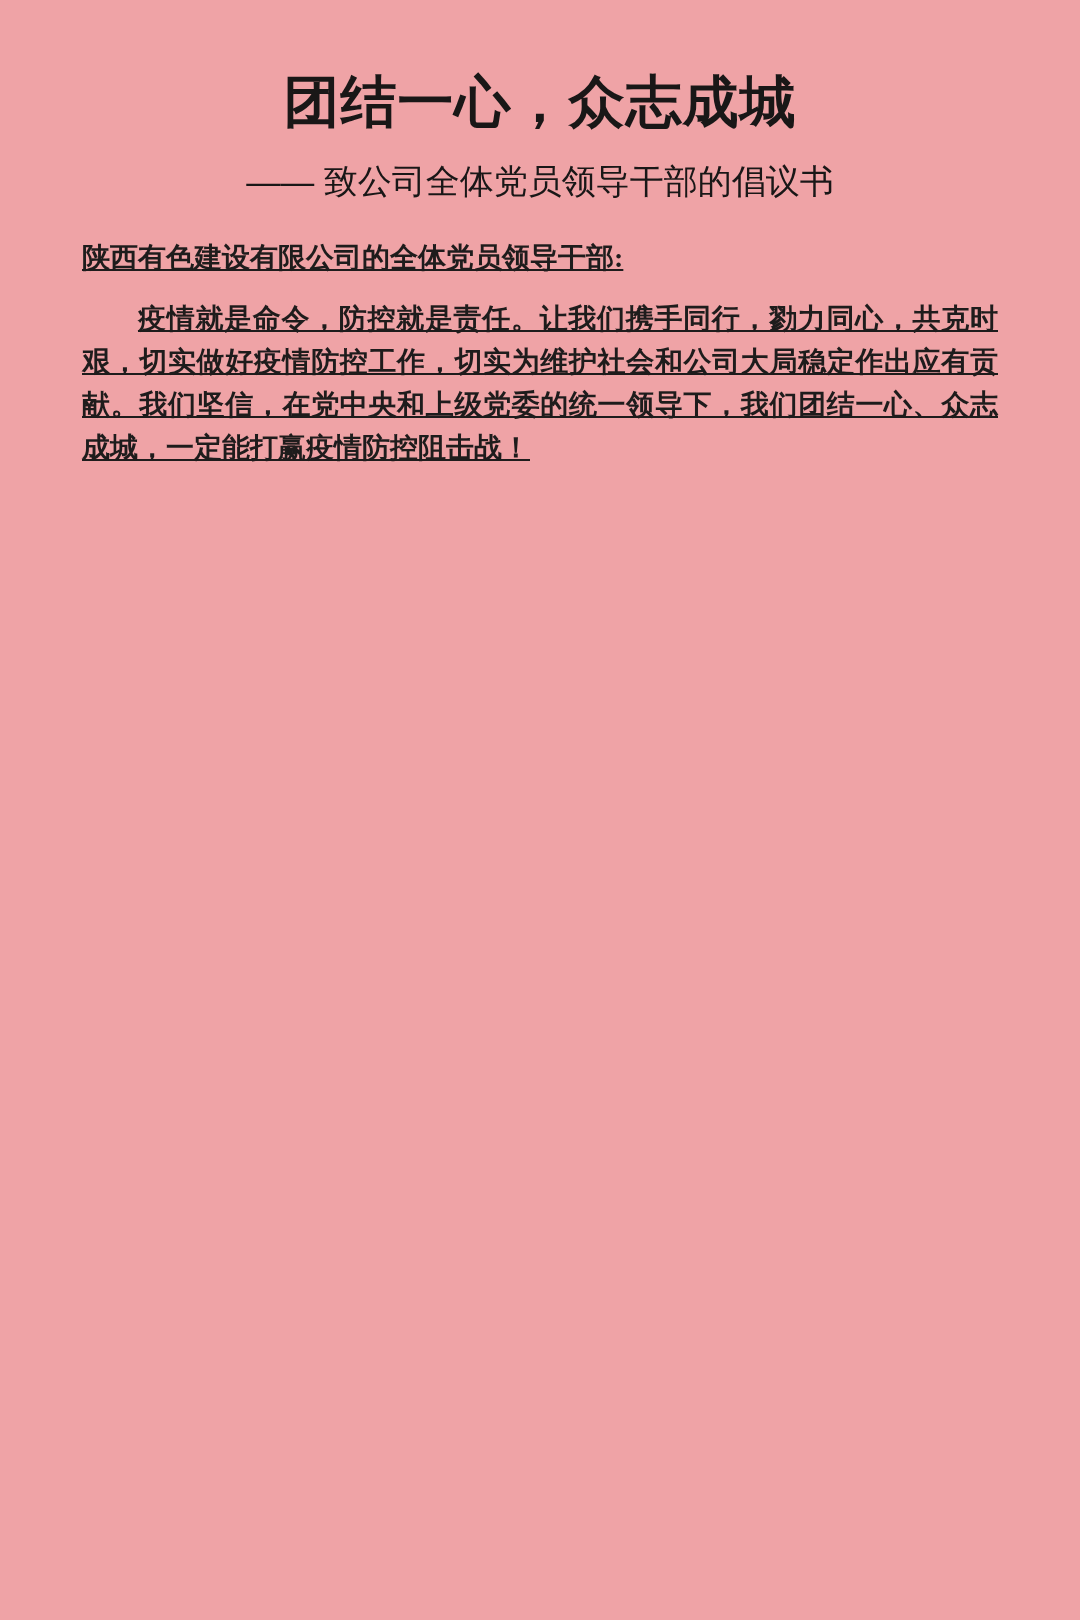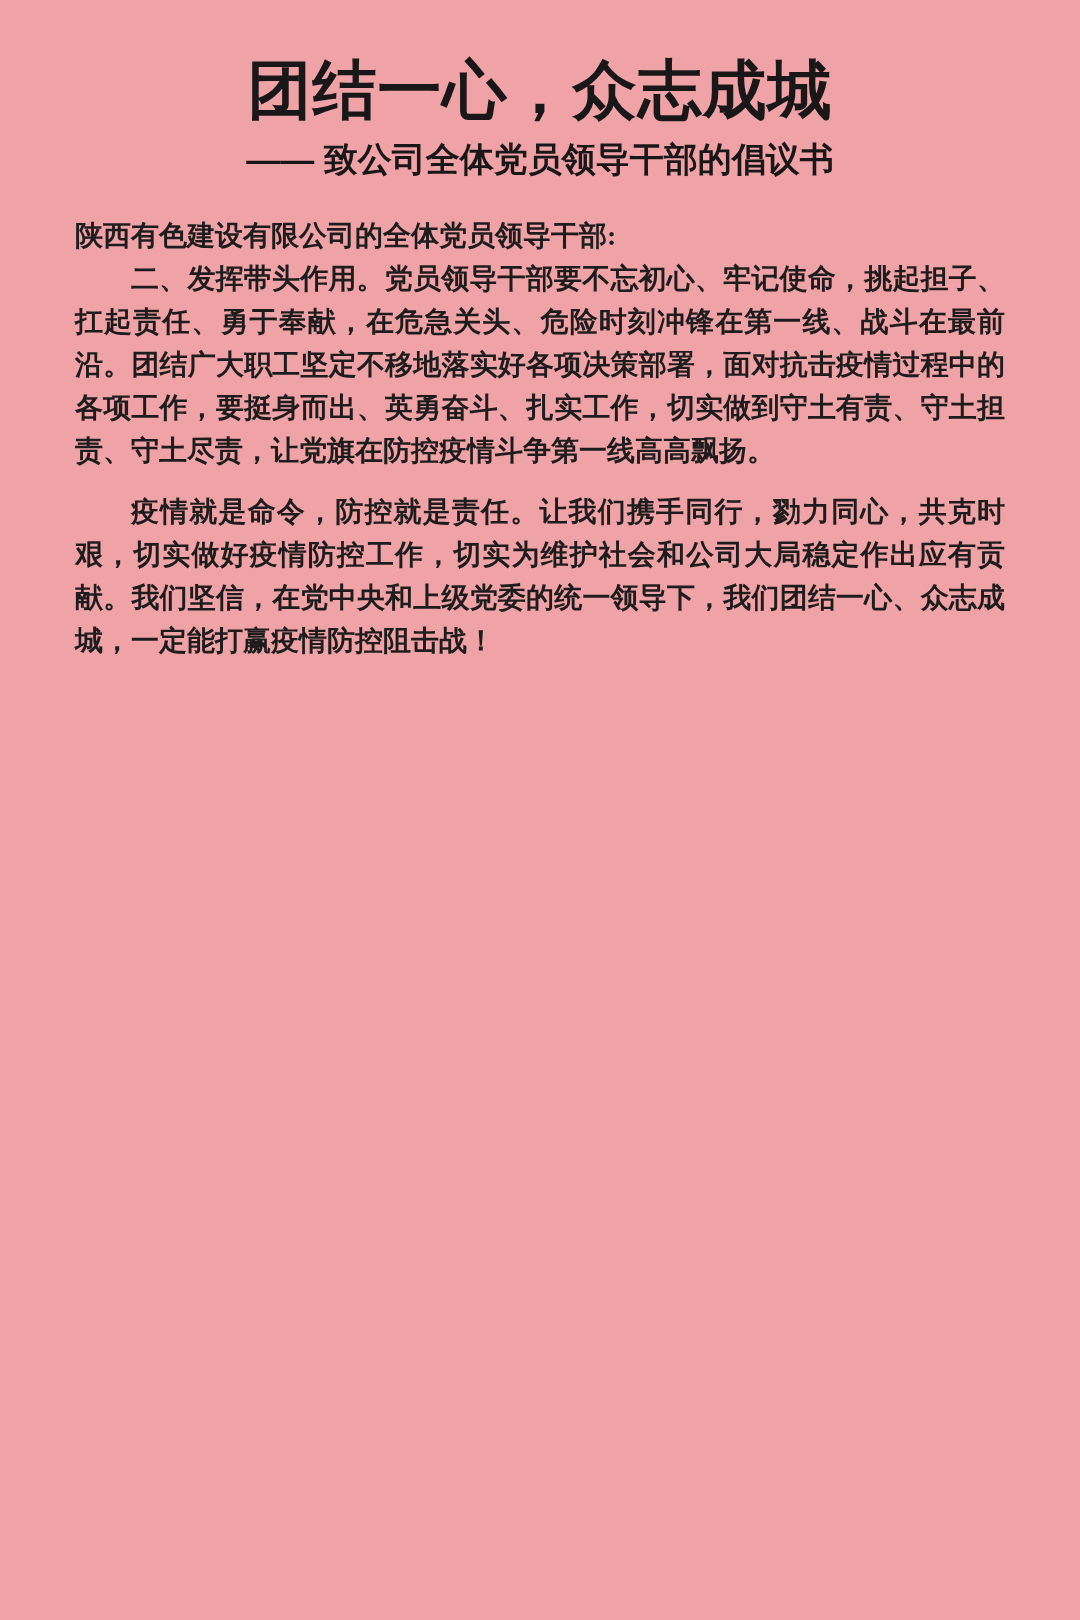--- a/index.html
+++ b/index.html
@@ -15,49 +15,50 @@
     overflow: hidden;
   }
   .page {
     width: 1080px;
     height: 1620px;
     box-sizing: border-box;
     padding: 0;
     position: relative;
   }
   .doc-title {
-    margin: 0;
+    margin: 12px;
     padding-top: 44px;
     text-align: center;
     font-family: "Liberation Sans", "DejaVu Sans", sans-serif;
     font-weight: 900;
-    font-size: 64px;
+    font-size: 56px;
     line-height: 92px;
     letter-spacing: 1px;
     color: #191717;
   }
   .doc-subtitle {
     margin: 2px 0 0 0;
     text-align: center;
     font-family: "Liberation Sans", "DejaVu Sans", sans-serif;
-    font-weight: 700;
+    font-weight: 400;
     font-size: 34px;
     line-height: 42px;
     color: #191717;
   }
   .doc-body {
     margin: 34px 75px 0 75px;
     font-size: 28px;
     line-height: 43px;
     text-align: justify;
     text-justify: inter-character;
     font-weight: 600;
   }
   .doc-body p {
-    margin: 0;
+    margin: 7px;
+    text-decoration: underline;
   }
   .salutation {
     text-indent: 0;
   }
   .para {
     text-indent: 2em;
   }
   .para-final {
     text-indent: 2em;
     margin-top: 18px !important;
@@ -71,21 +72,20 @@
   <h1 class="doc-title">团结一心，众志成城</h1>
 
   <h2 class="doc-subtitle">—— 致公司全体党员领导干部的倡议书</h2>
 
   <div class="doc-body">
 
     <p class="salutation">陕西有色建设有限公司的全体党员领导干部:</p>
 
 
 
-    <p class="para">二、发挥带头作用。党员领导干部要不忘初心、牢记使命，挑起担子、扛起责任、勇于奉献，在危急关头、危险时刻冲锋在第一线、战斗在最前沿。团结广大职工坚定不移地落实好各项决策部署，面对抗击疫情过程中的各项工作，要挺身而出、英勇奋斗、扎实工作，切实做到守土有责、守土担责、守土尽责，让党旗在防控疫情斗争第一线高高飘扬。</p>
 
 
 
     <p class="para-final">疫情就是命令，防控就是责任。让我们携手同行，勠力同心，共克时艰，切实做好疫情防控工作，切实为维护社会和公司大局稳定作出应有贡献。我们坚信，在党中央和上级党委的统一领导下，我们团结一心、众志成城，一定能打赢疫情防控阻击战！</p>
 
   </div>
 
 </div>
 
 </body></html>

